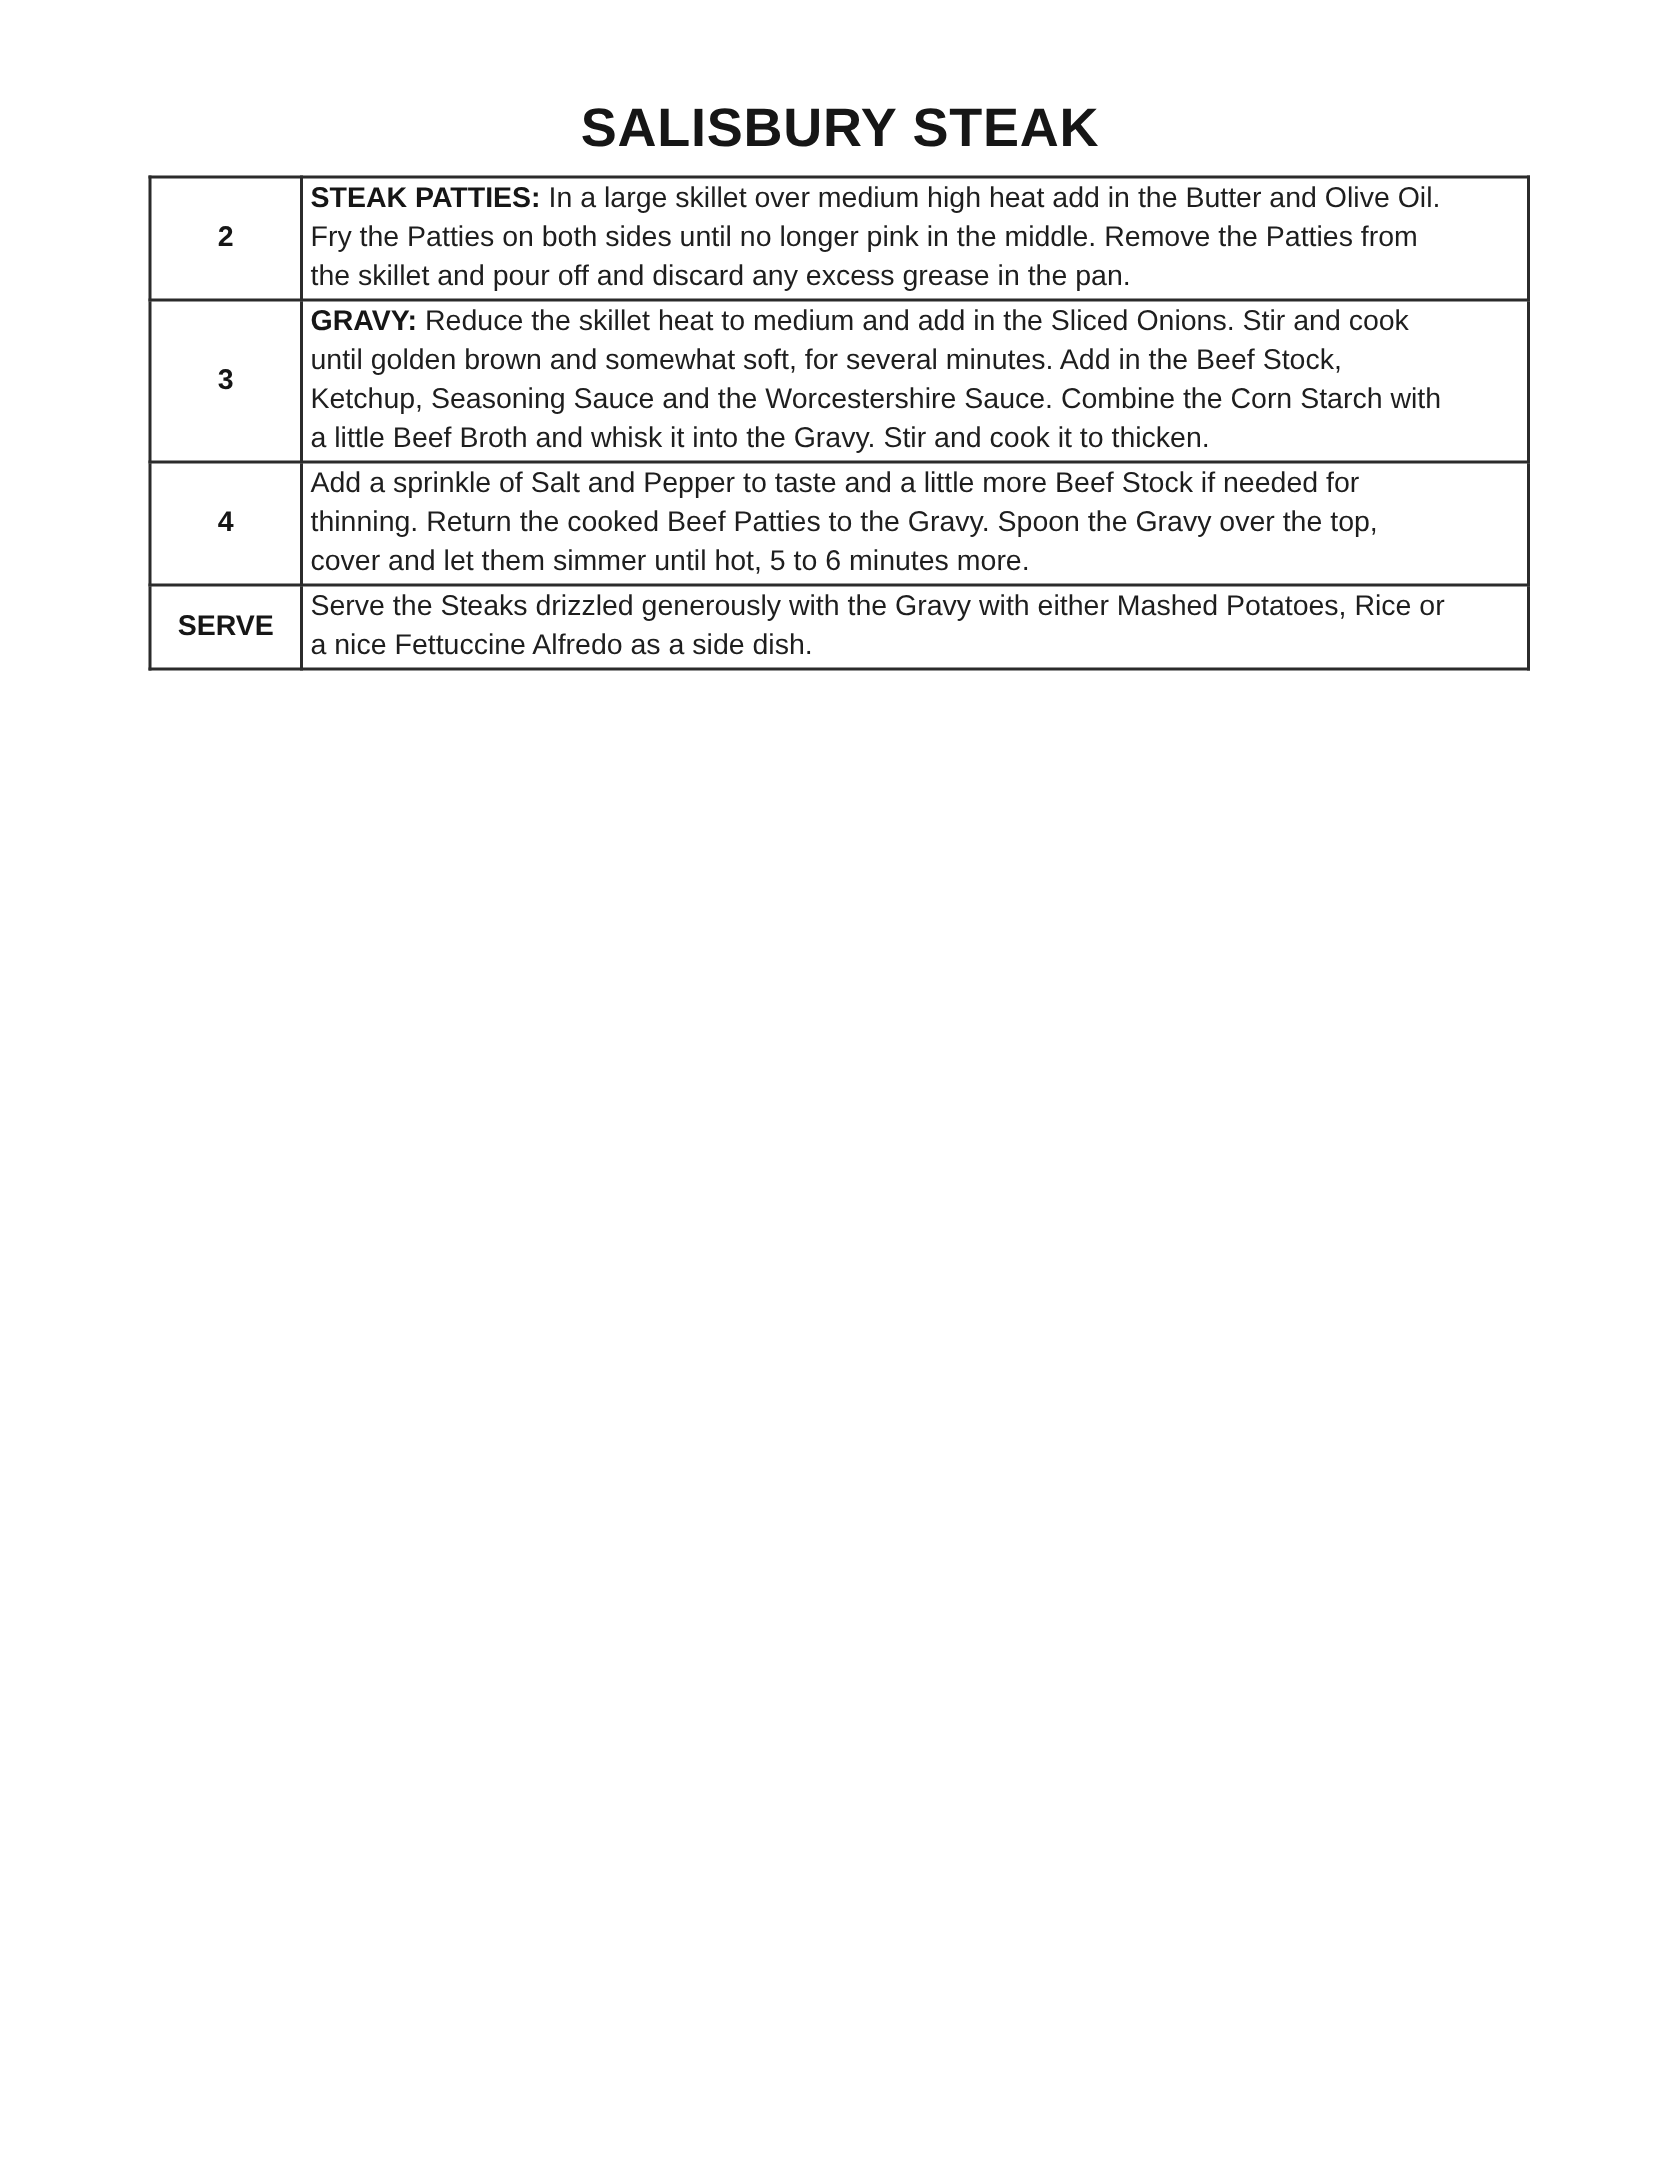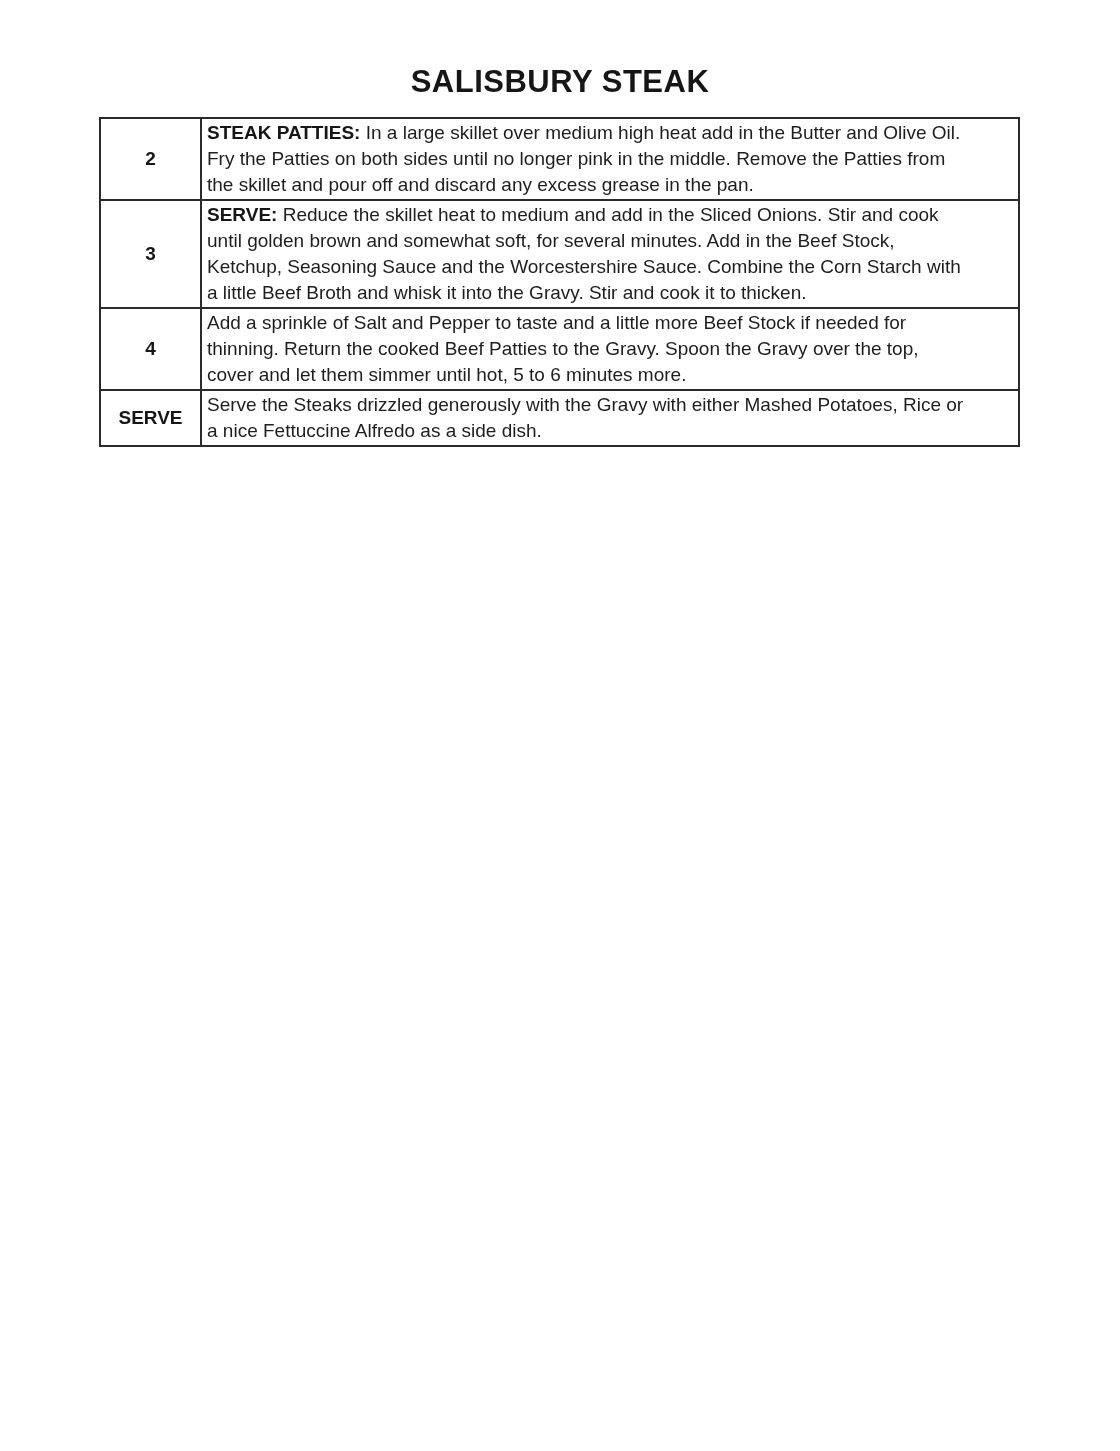--- a/index.html
+++ b/index.html
@@ -12,21 +12,21 @@
     color: #1e1e1e;
     overflow: hidden;
   }
   .title {
     position: absolute;
     top: 64px;
     left: 0;
     width: 100%;
     margin: 0;
     text-align: center;
-    font-size: 31px;
+    font-size: 36px;
     font-weight: bold;
     letter-spacing: 0.5px;
     color: #161616;
   }
   .recipe-table {
     position: absolute;
     top: 117px;
     left: 99px;
     width: 921px;
     border-collapse: collapse;
@@ -67,21 +67,21 @@
   <table class="recipe-table">
     <tbody>
       <tr class="row-step2">
         <td class="step-cell"><span>2</span></td>
         <td class="text-cell"><span class="cell-heading">STEAK PATTIES:</span><span> In a large skillet over medium high heat add in the Butter and Olive Oil.
 Fry the Patties on both sides until no longer pink in the middle. Remove the Patties from
 the skillet and pour off and discard any excess grease in the pan.</span></td>
       </tr>
       <tr class="row-step3">
         <td class="step-cell"><span>3</span></td>
-        <td class="text-cell"><span class="cell-heading">SERVE:</span><span> Reduce the skillet heat to medium and add in the Sliced Onions. Stir and cook
+        <td class="text-cell"><span class="cell-heading">GRAVY:</span><span> Reduce the skillet heat to medium and add in the Sliced Onions. Stir and cook
 until golden brown and somewhat soft, for several minutes. Add in the Beef Stock,
 Ketchup, Seasoning Sauce and the Worcestershire Sauce. Combine the Corn Starch with
 a little Beef Broth and whisk it into the Gravy. Stir and cook it to thicken.</span></td>
       </tr>
       <tr class="row-step4">
         <td class="step-cell"><span>4</span></td>
         <td class="text-cell"><span class="cell-heading"></span><span>Add a sprinkle of Salt and Pepper to taste and a little more Beef Stock if needed for
 thinning. Return the cooked Beef Patties to the Gravy. Spoon the Gravy over the top,
 cover and let them simmer until hot, 5 to 6 minutes more.</span></td>
       </tr>

